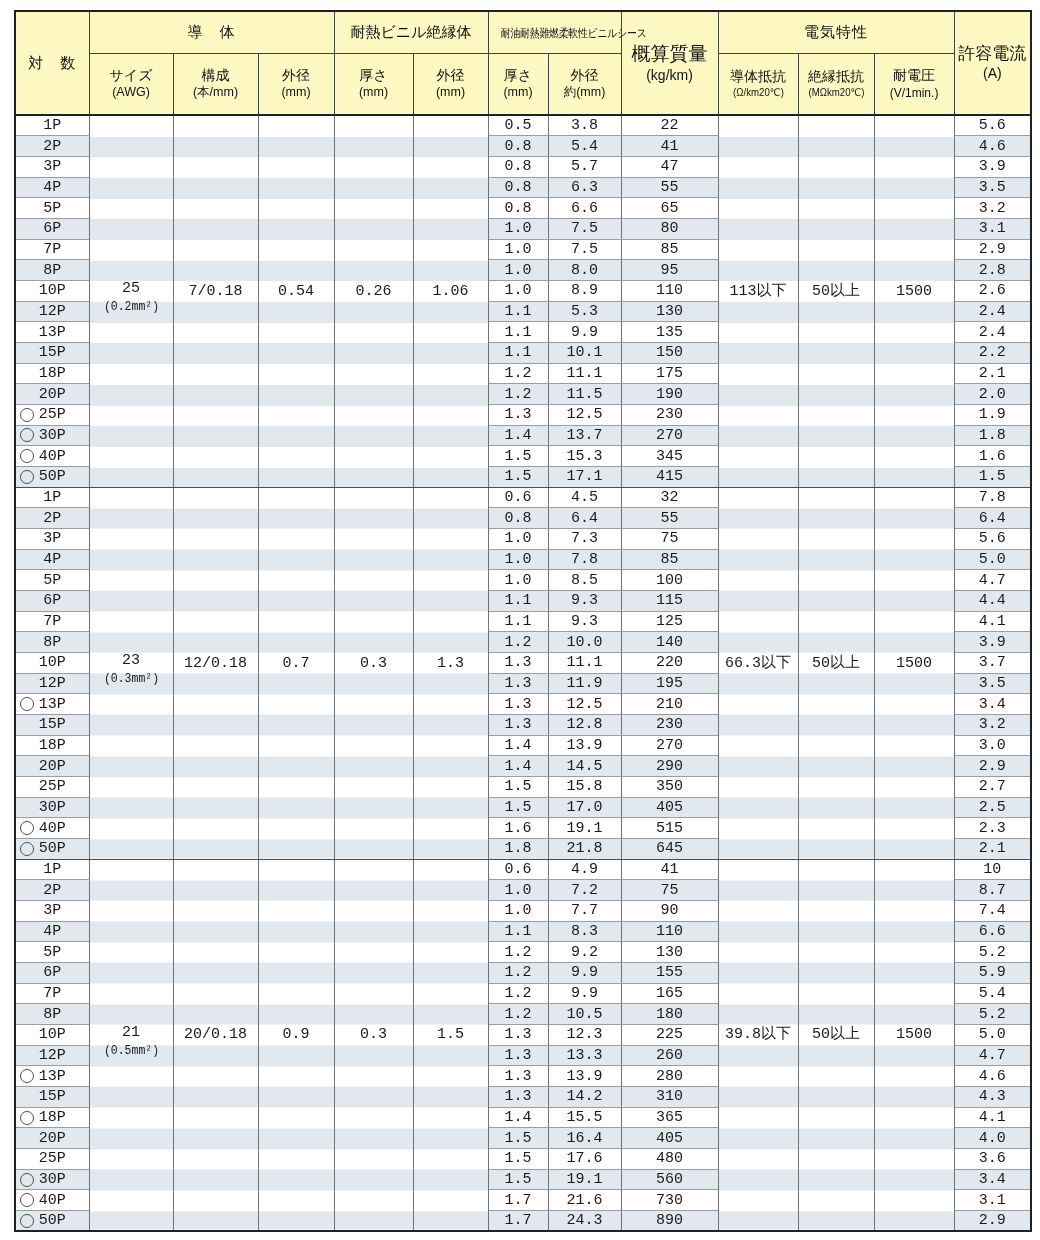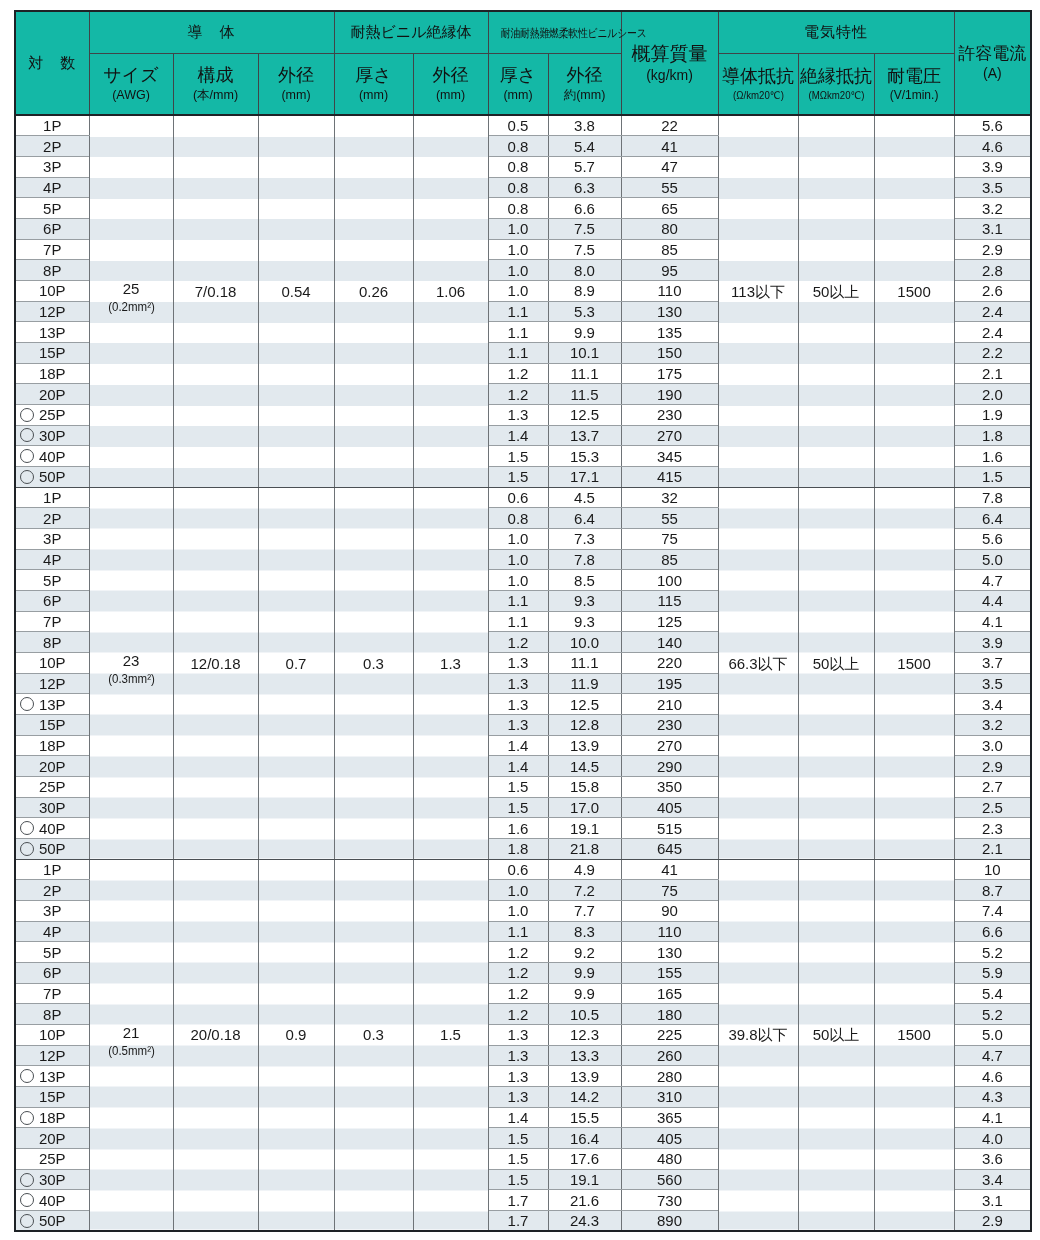--- a/index.html
+++ b/index.html
@@ -1,32 +1,32 @@
 <!DOCTYPE html>
 <html><head>
 <meta charset="utf-8">
 <style>
   html,body{margin:0;padding:0;background:#fff;width:1040px;height:1240px;overflow:hidden;
     font-family:"Liberation Sans","DejaVu Sans",sans-serif;color:#1a1a1a;}
   #sheet{position:absolute;left:14px;top:10px;width:1016px;}
   table{border-collapse:collapse;table-layout:fixed;width:1016px;}
   
-  thead th{background:#14b8a6;border:1px solid #3f4448;font-weight:normal;color:#111;
+  thead th{background:#fef9c3;border:1px solid #3f4448;font-weight:normal;color:#111;
     padding:0;vertical-align:middle;text-align:center;line-height:1.25;}
   tr.h1{height:42px;}
   tr.h2{height:62px;}
   thead tr.h2 th, thead th[rowspan]{border-bottom:2px solid #1e2226;}
   table{border:2px solid #1e2226;}
   .g-label{font-size:15px;letter-spacing:1px;}
   .g-label-narrow{font-size:11.5px;display:inline-block;transform:scaleX(0.86);white-space:nowrap;letter-spacing:-0.3px;}
-  .sub-main{display:block;font-size:18px;}
+  .sub-main{display:block;font-size:14px;}
   .sub-unit{display:block;font-size:12.5px;margin-top:1px;}
   .sub-unit-sq{display:block;font-size:10.5px;transform:scaleX(0.92);white-space:nowrap;margin-top:1px;}
   
-  tbody tr{height:20.68px;}
+  tbody tr{height:20.68px;font-family:Liberation Mono, monospace;}
   tbody td{border-left:1px solid #6e7377;border-right:1px solid #6e7377;
     font-size:15px;text-align:center;vertical-align:middle;padding:0;line-height:1;}
   td.rowed{border-top:1px solid #989ea2;border-bottom:1px solid #989ea2;}
   td.shade{background:#e2e9ee;}
   td.merge{background:repeating-linear-gradient(to bottom,#ffffff 0px,#ffffff 20.68px,#e2e9ee 20.68px,#e2e9ee 41.36px);
     border-bottom:1px solid #4a4f53;vertical-align:middle;}
   tr.blockend td{border-bottom:1px solid #4a4f53;}
   td.pairs{position:relative;}
   .circle{position:absolute;left:4px;top:50%;transform:translateY(-50%);
     width:12px;height:12px;border:1.5px solid #4a4f53;border-radius:50%;background:transparent;}

